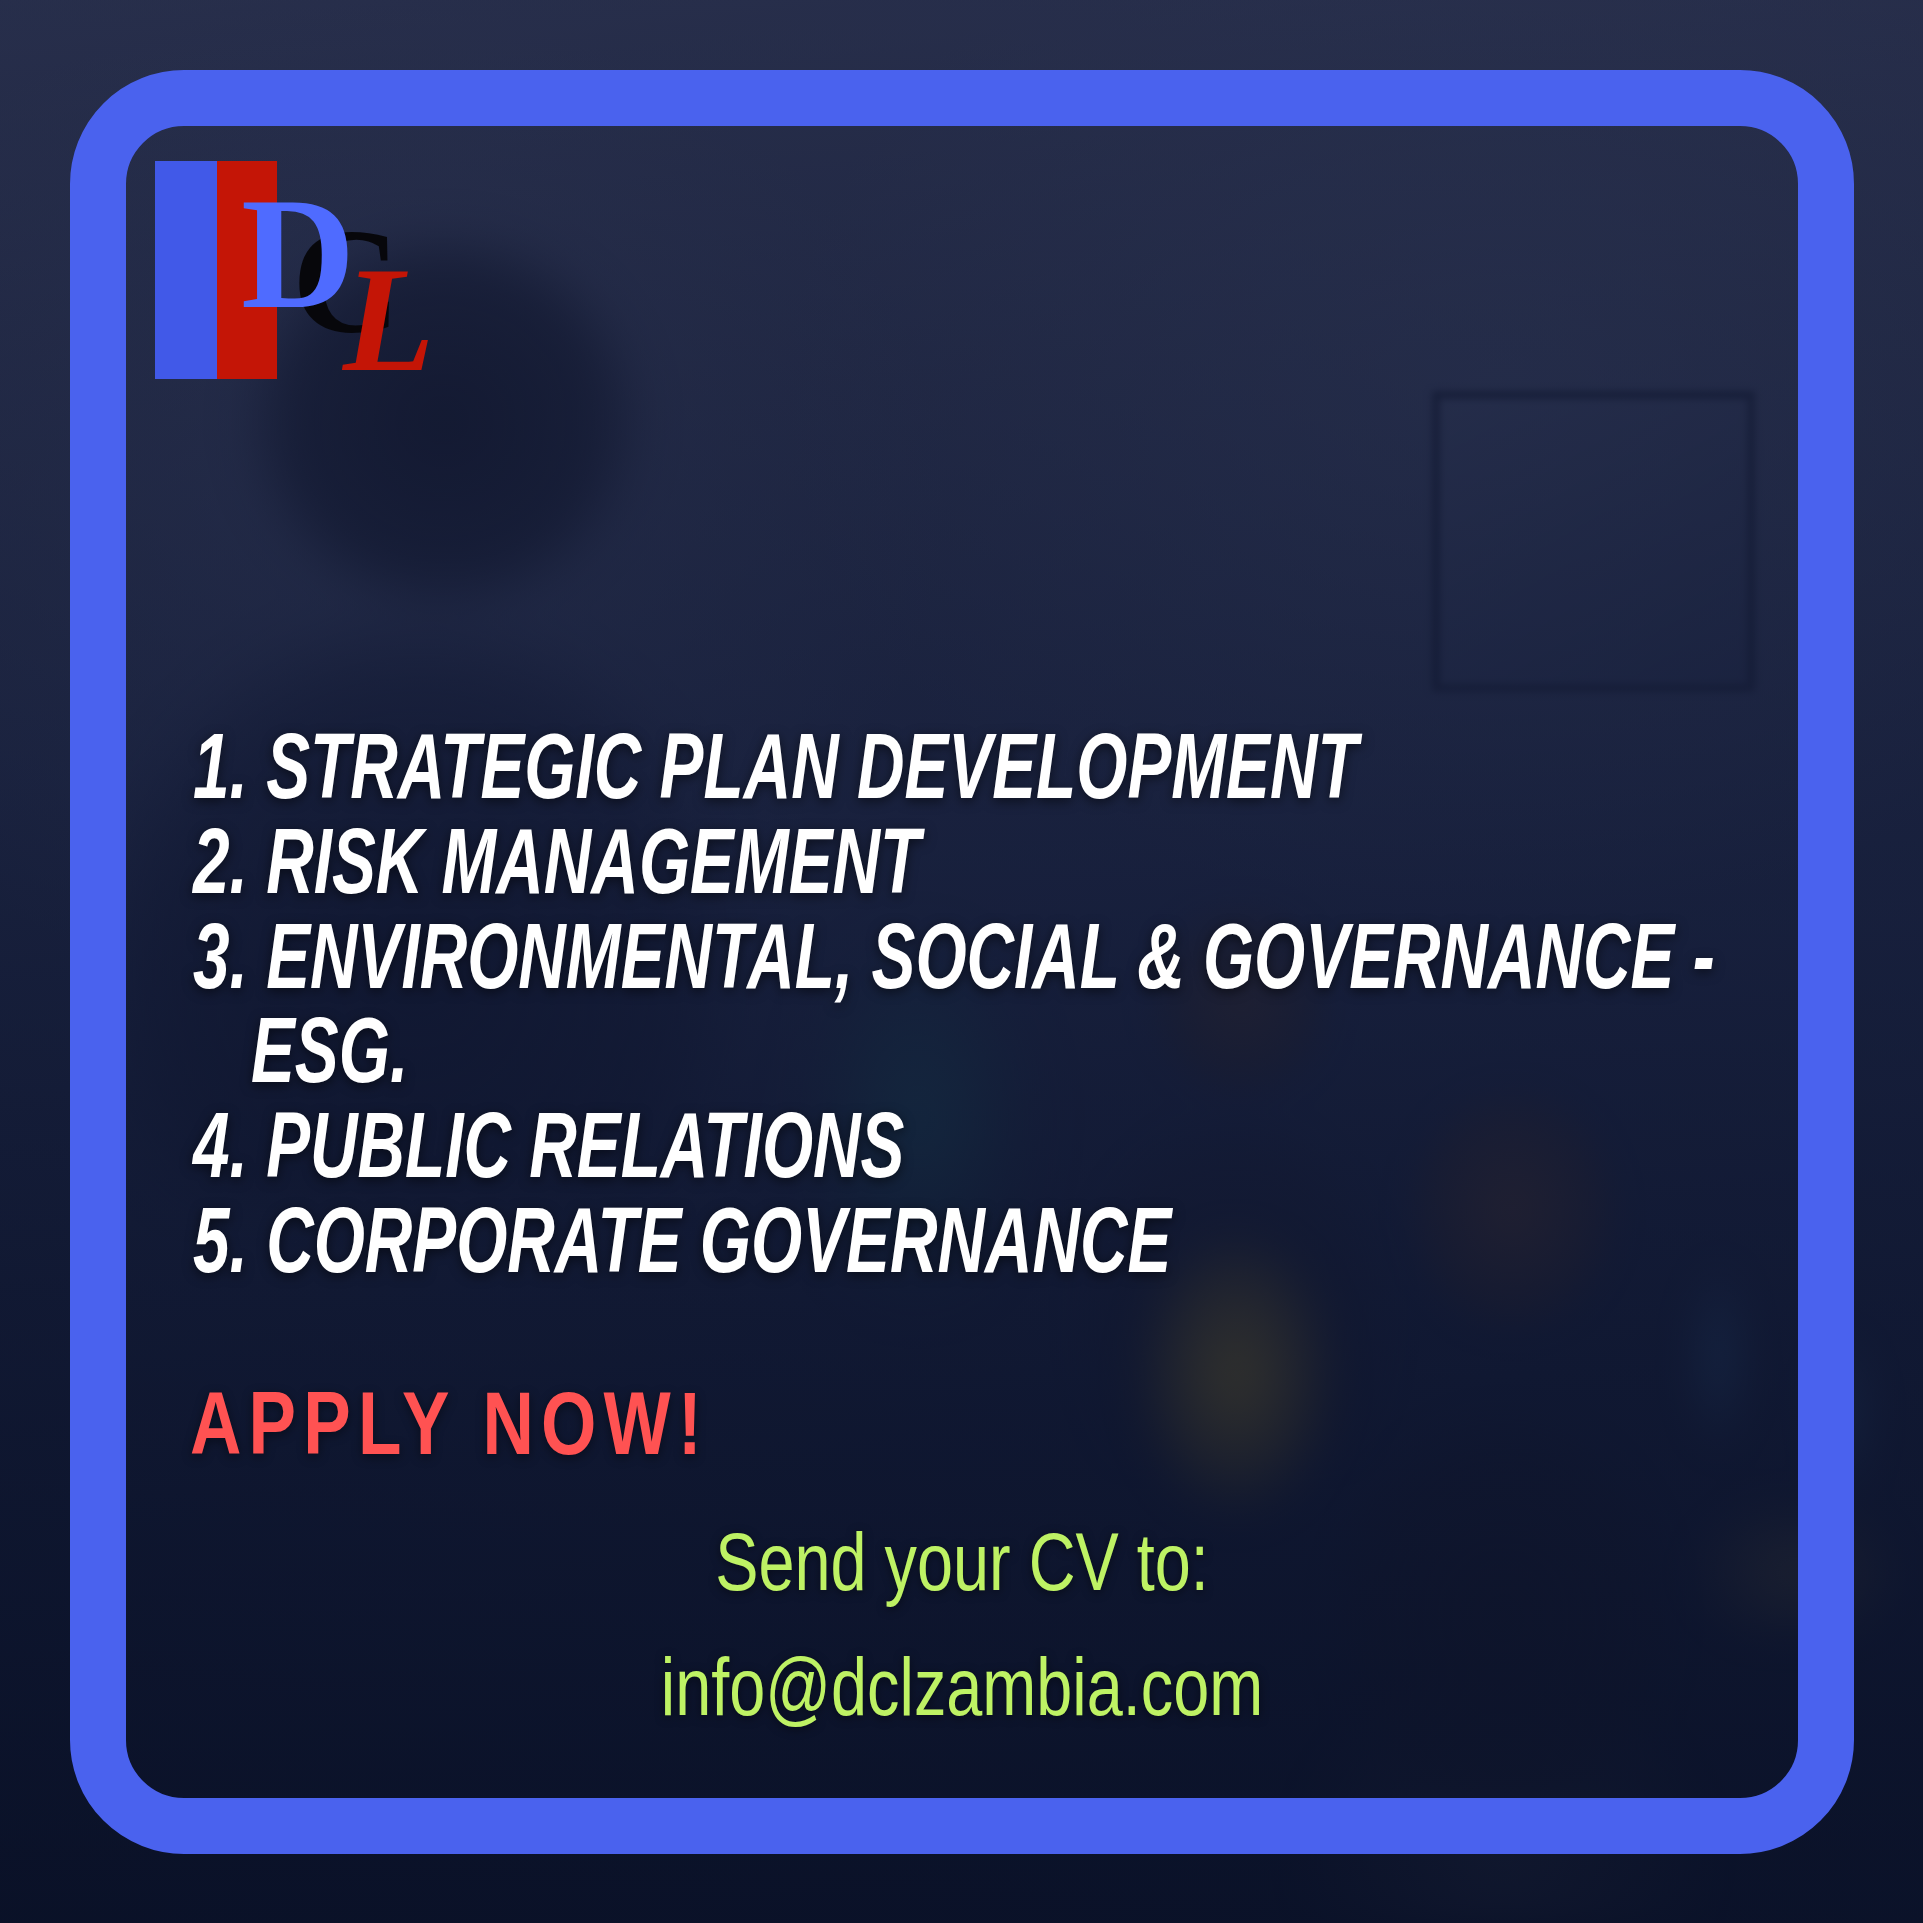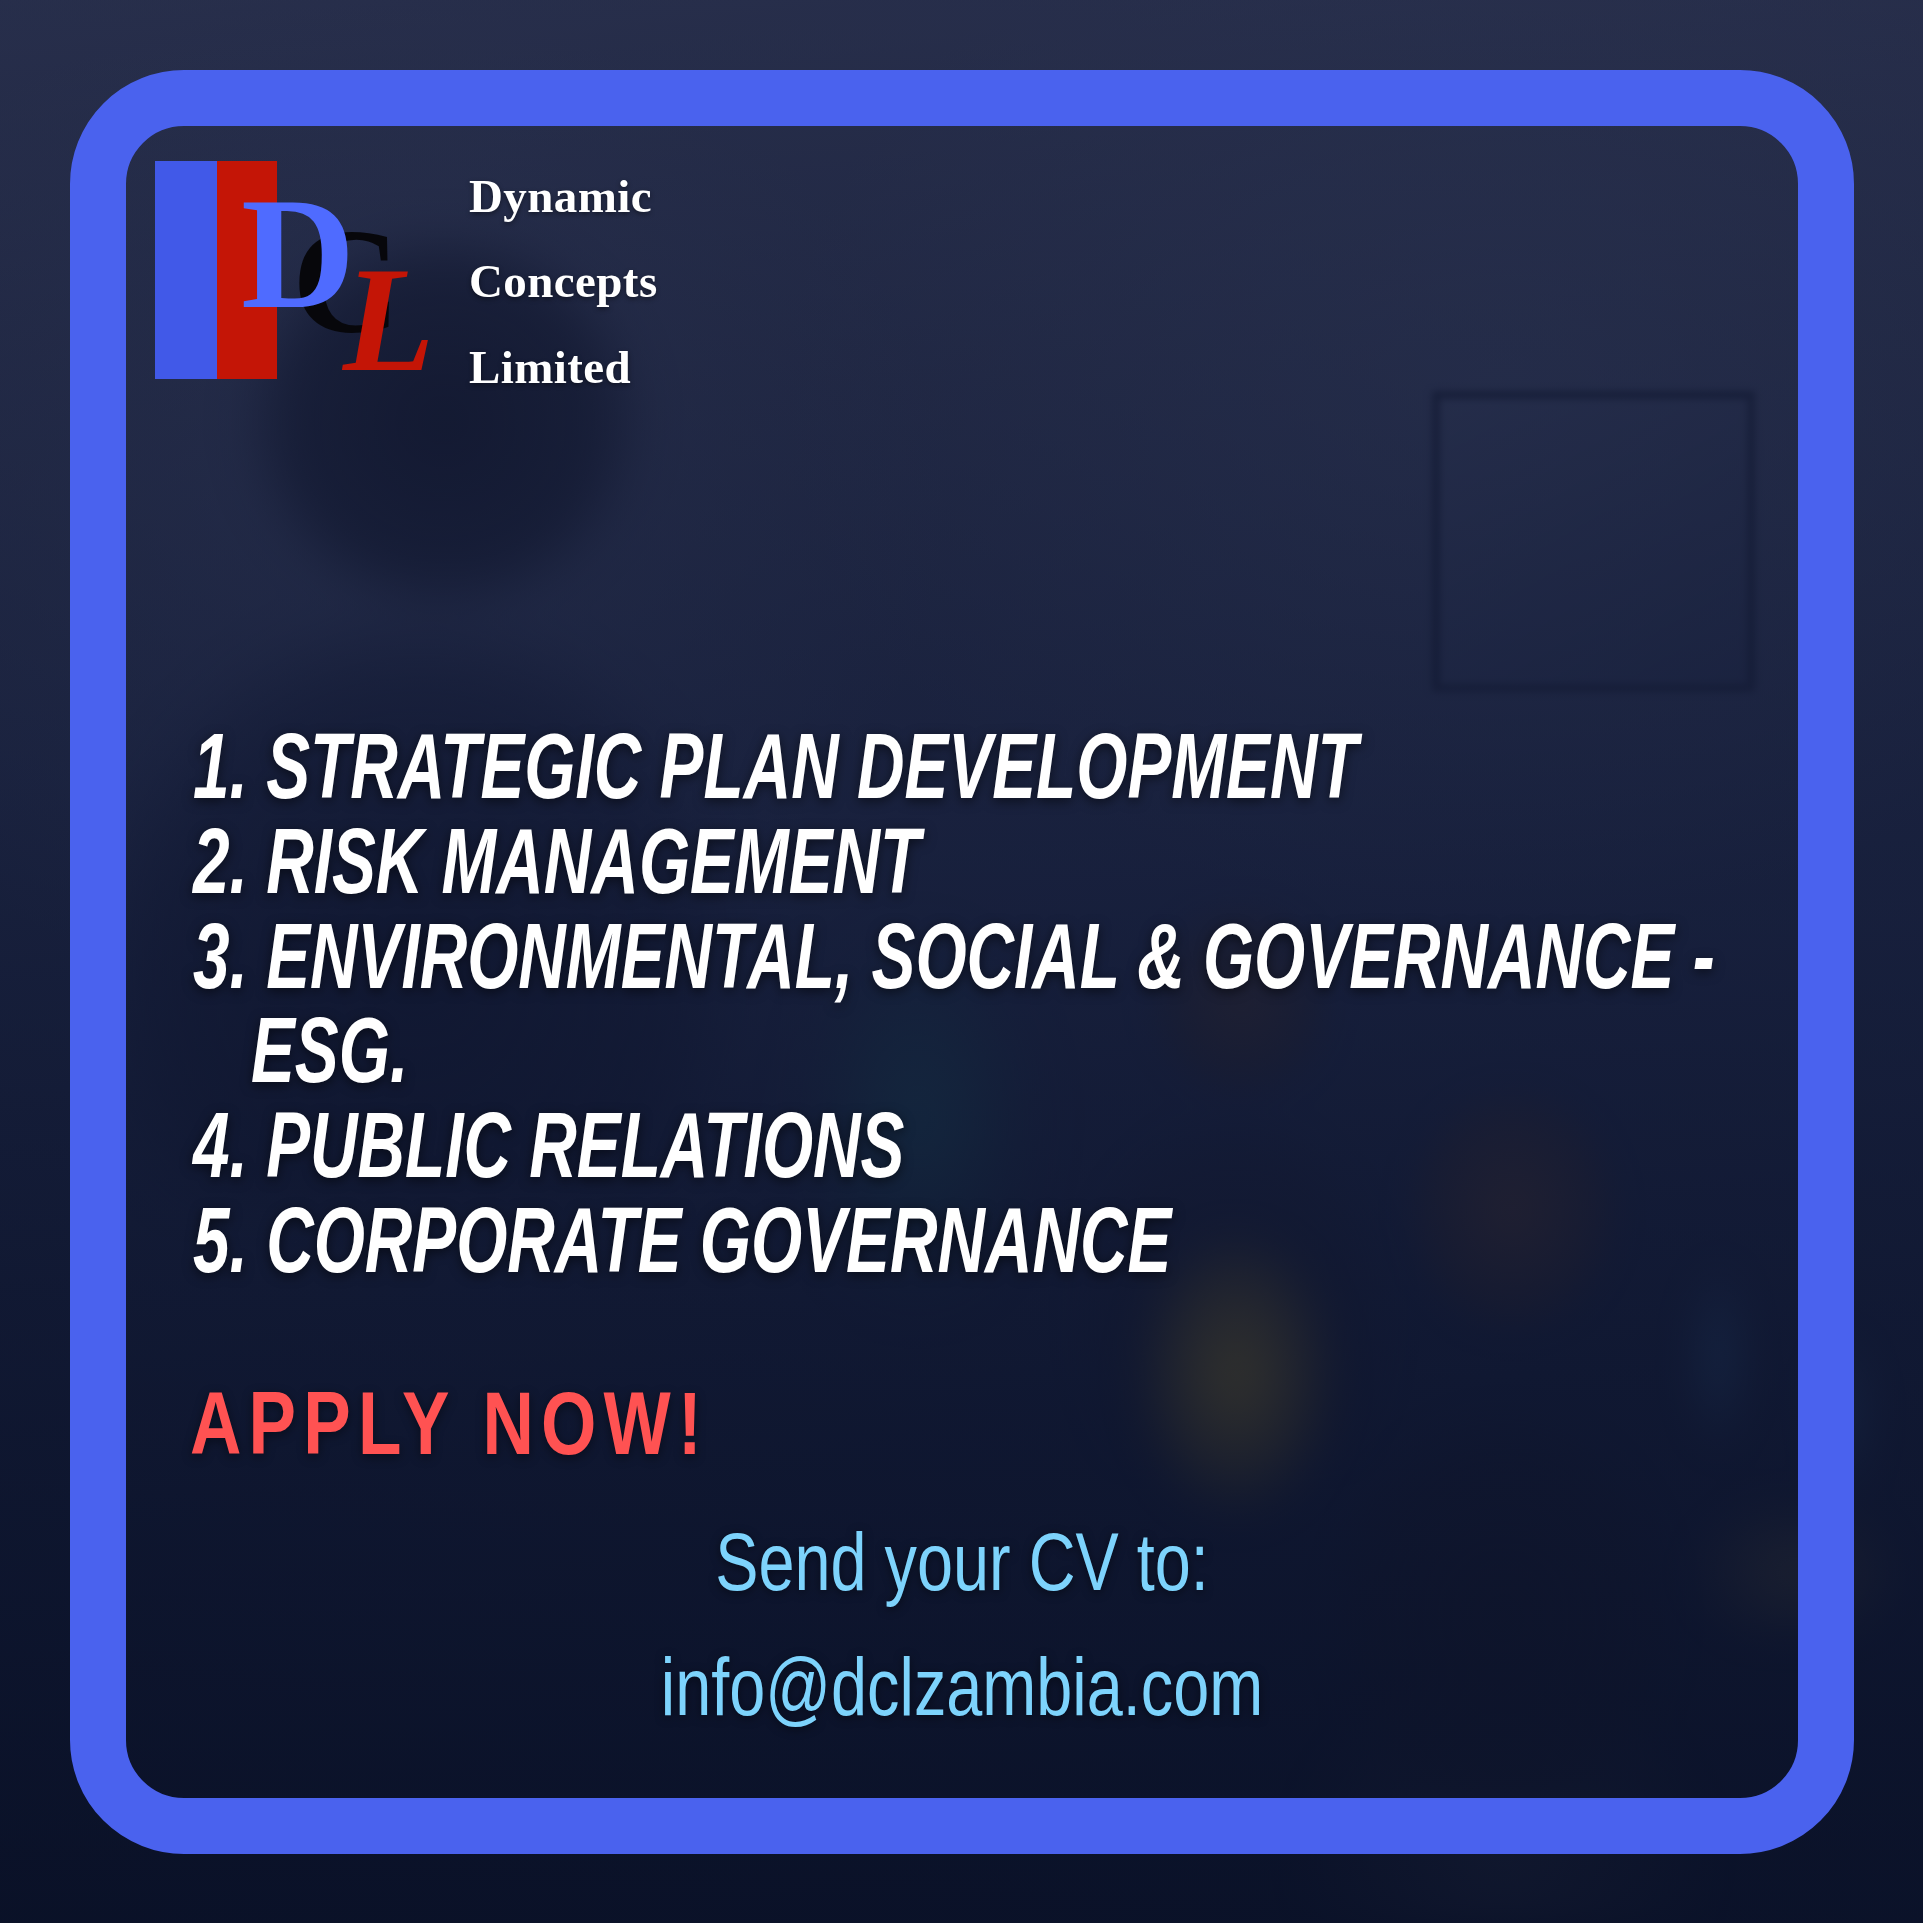--- a/index.html
+++ b/index.html
@@ -189,21 +189,21 @@
     letter-spacing:9px;
     color:#FF5252;
     transform:scaleX(.80);
     text-shadow:0 3px 12px rgba(0,0,0,.45);
   }
 
   
   .contact{
     position:absolute; left:0; right:0; top:1375px;
     text-align:center;
-    color:#7dd3fc;
+    color:#bef264;
   }
   .contact .c-line{
     display:block;
     font-family:"Liberation Sans Narrow","Liberation Sans", sans-serif;
     font-weight:400;
     font-size:81px;
     line-height:1.54;
     transform:scaleX(.80);
     text-shadow:0 2.3px 10.5px rgba(0,0,0,.5);
   }
@@ -229,25 +229,20 @@
   <div class="content">
 
     <div class="logo">
       <div class="logo-mark">
         <div class="bar-blue"></div>
         <div class="bar-red"></div>
         <span class="glyph g-d">D</span>
         <span class="glyph g-c">C</span>
         <span class="glyph g-l">L</span>
       </div>
-      <div class="logo-text">
-        <div>Dynamic</div>
-        <div>Concepts</div>
-        <div>Limited</div>
-      </div>
     </div>
 
 
     <div class="list">
       <span class="li">1. STRATEGIC PLAN DEVELOPMENT</span>
       <span class="li">2. RISK MANAGEMENT</span>
       <span class="li">3. ENVIRONMENTAL, SOCIAL &amp; GOVERNANCE -</span>
       <span class="li indent">ESG.</span>
       <span class="li">4. PUBLIC RELATIONS</span>
       <span class="li">5. CORPORATE GOVERNANCE</span>

